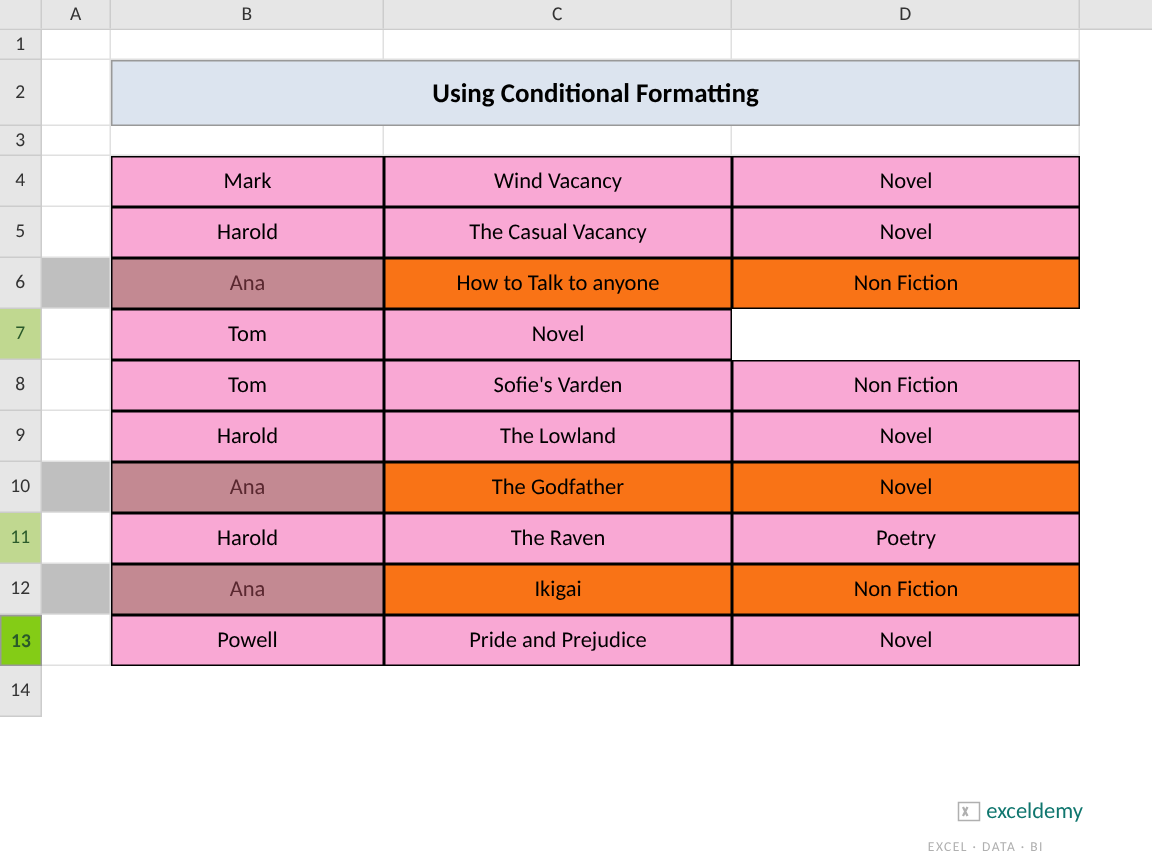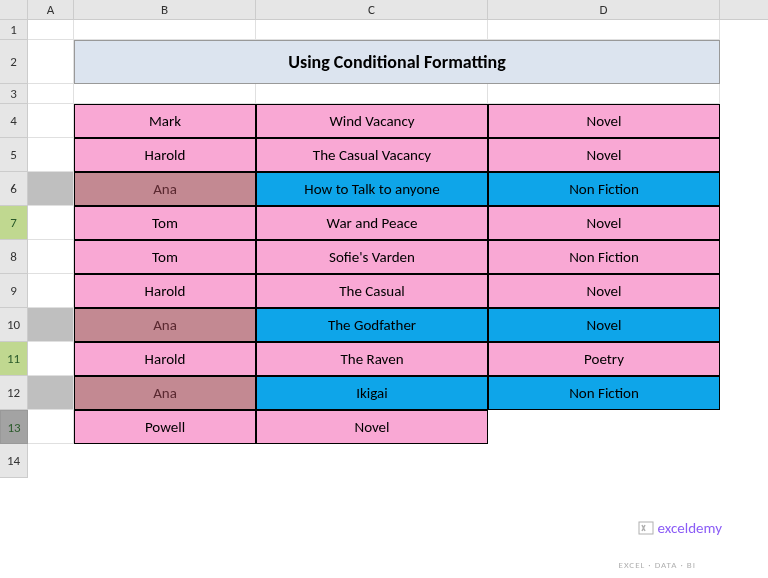--- a/index.html
+++ b/index.html
@@ -54,22 +54,23 @@
       background: #e6e6e6;
       display: flex;
       align-items: center;
       justify-content: center;
     }
     .row-header.selected {
       background: #c0d890;
       color: #2a5a2a;
     }
     .row-header.active {
-      background: #a3a3a3;
+      background: #84cc16;
       border: 1px solid #999;
+      font-weight: bold;
     }
     .cells {
       position: absolute;
       left: 28px;
       top: 20px;
       right: 0;
     }
     .sheet-row {
       display: flex;
       position: relative;
@@ -105,37 +106,37 @@
       font-weight: bold;
       font-size: 16px;
       border: 1px solid #000;
     }
     .data-cell {
       border: 1px solid #000;
       font-size: 15px;
       background: #f9a8d4;
     }
     .highlight-row .data-cell {
-      background: #0ea5e9;
+      background: #f97316;
     }
     .highlight-row .ana-cell {
       background: #c38992;
       color: #5a2830;
     }
     .row-extension-left {
       background: #bfbfbf;
     }
     .watermark {
       position: absolute;
-      bottom: 41px;
+      bottom: 28px;
       right: 46px;
       display: flex;
       align-items: center;
       gap: 4px;
-      color: #8b5cf6;
+      color: #0f766e;
       font-size: 15px;
     }
     .watermark-icon {
       width: 16px;
       height: 16px;
     }
     .tagline {
       position: absolute;
       bottom: 8px;
       right: 72px;
@@ -206,33 +207,32 @@
     <div class="sheet-row highlight-row">
       <div class="cell col-A h-data row-extension-left"></div>
       <div class="cell data-cell ana-cell col-B h-data">Ana</div>
       <div class="cell data-cell col-C h-data">How to Talk to anyone</div>
       <div class="cell data-cell col-D h-data">Non Fiction</div>
 
     </div>
     <div class="sheet-row">
       <div class="cell col-A h-data"></div>
       <div class="cell data-cell col-B h-data">Tom</div>
-      <div class="cell data-cell col-C h-data">War and Peace</div>
       <div class="cell data-cell col-D h-data">Novel</div>
     </div>
     <div class="sheet-row">
       <div class="cell col-A h-data"></div>
       <div class="cell data-cell col-B h-data">Tom</div>
       <div class="cell data-cell col-C h-data">Sofie's Varden</div>
       <div class="cell data-cell col-D h-data">Non Fiction</div>
     </div>
     <div class="sheet-row">
       <div class="cell col-A h-data"></div>
       <div class="cell data-cell col-B h-data">Harold</div>
-      <div class="cell data-cell col-C h-data">The Casual</div>
+      <div class="cell data-cell col-C h-data">The Lowland</div>
       <div class="cell data-cell col-D h-data">Novel</div>
     </div>
     <div class="sheet-row highlight-row">
       <div class="cell col-A h-data row-extension-left"></div>
       <div class="cell data-cell ana-cell col-B h-data">Ana</div>
       <div class="cell data-cell col-C h-data">The Godfather</div>
       <div class="cell data-cell col-D h-data">Novel</div>
 
     </div>
     <div class="sheet-row">
@@ -244,20 +244,21 @@
     <div class="sheet-row highlight-row">
       <div class="cell col-A h-data row-extension-left"></div>
       <div class="cell data-cell ana-cell col-B h-data">Ana</div>
       <div class="cell data-cell col-C h-data">Ikigai</div>
       <div class="cell data-cell col-D h-data">Non Fiction</div>
 
     </div>
     <div class="sheet-row">
       <div class="cell col-A h-data"></div>
       <div class="cell data-cell col-B h-data">Powell</div>
+      <div class="cell data-cell col-C h-data">Pride and Prejudice</div>
       <div class="cell data-cell col-D h-data">Novel</div>
     </div>
   </div>
 
   <div class="watermark">
     <span class="watermark-icon">
       <svg viewBox="0 0 16 16" width="16" height="16">
           <rect x="1" y="2" width="14" height="12" fill="none" stroke="#b0b0b0" stroke-width="1"></rect>
           <path d="M4 5 L7 11 M7 5 L4 11" stroke="#b0b0b0" stroke-width="1.5"></path>
         </svg>

